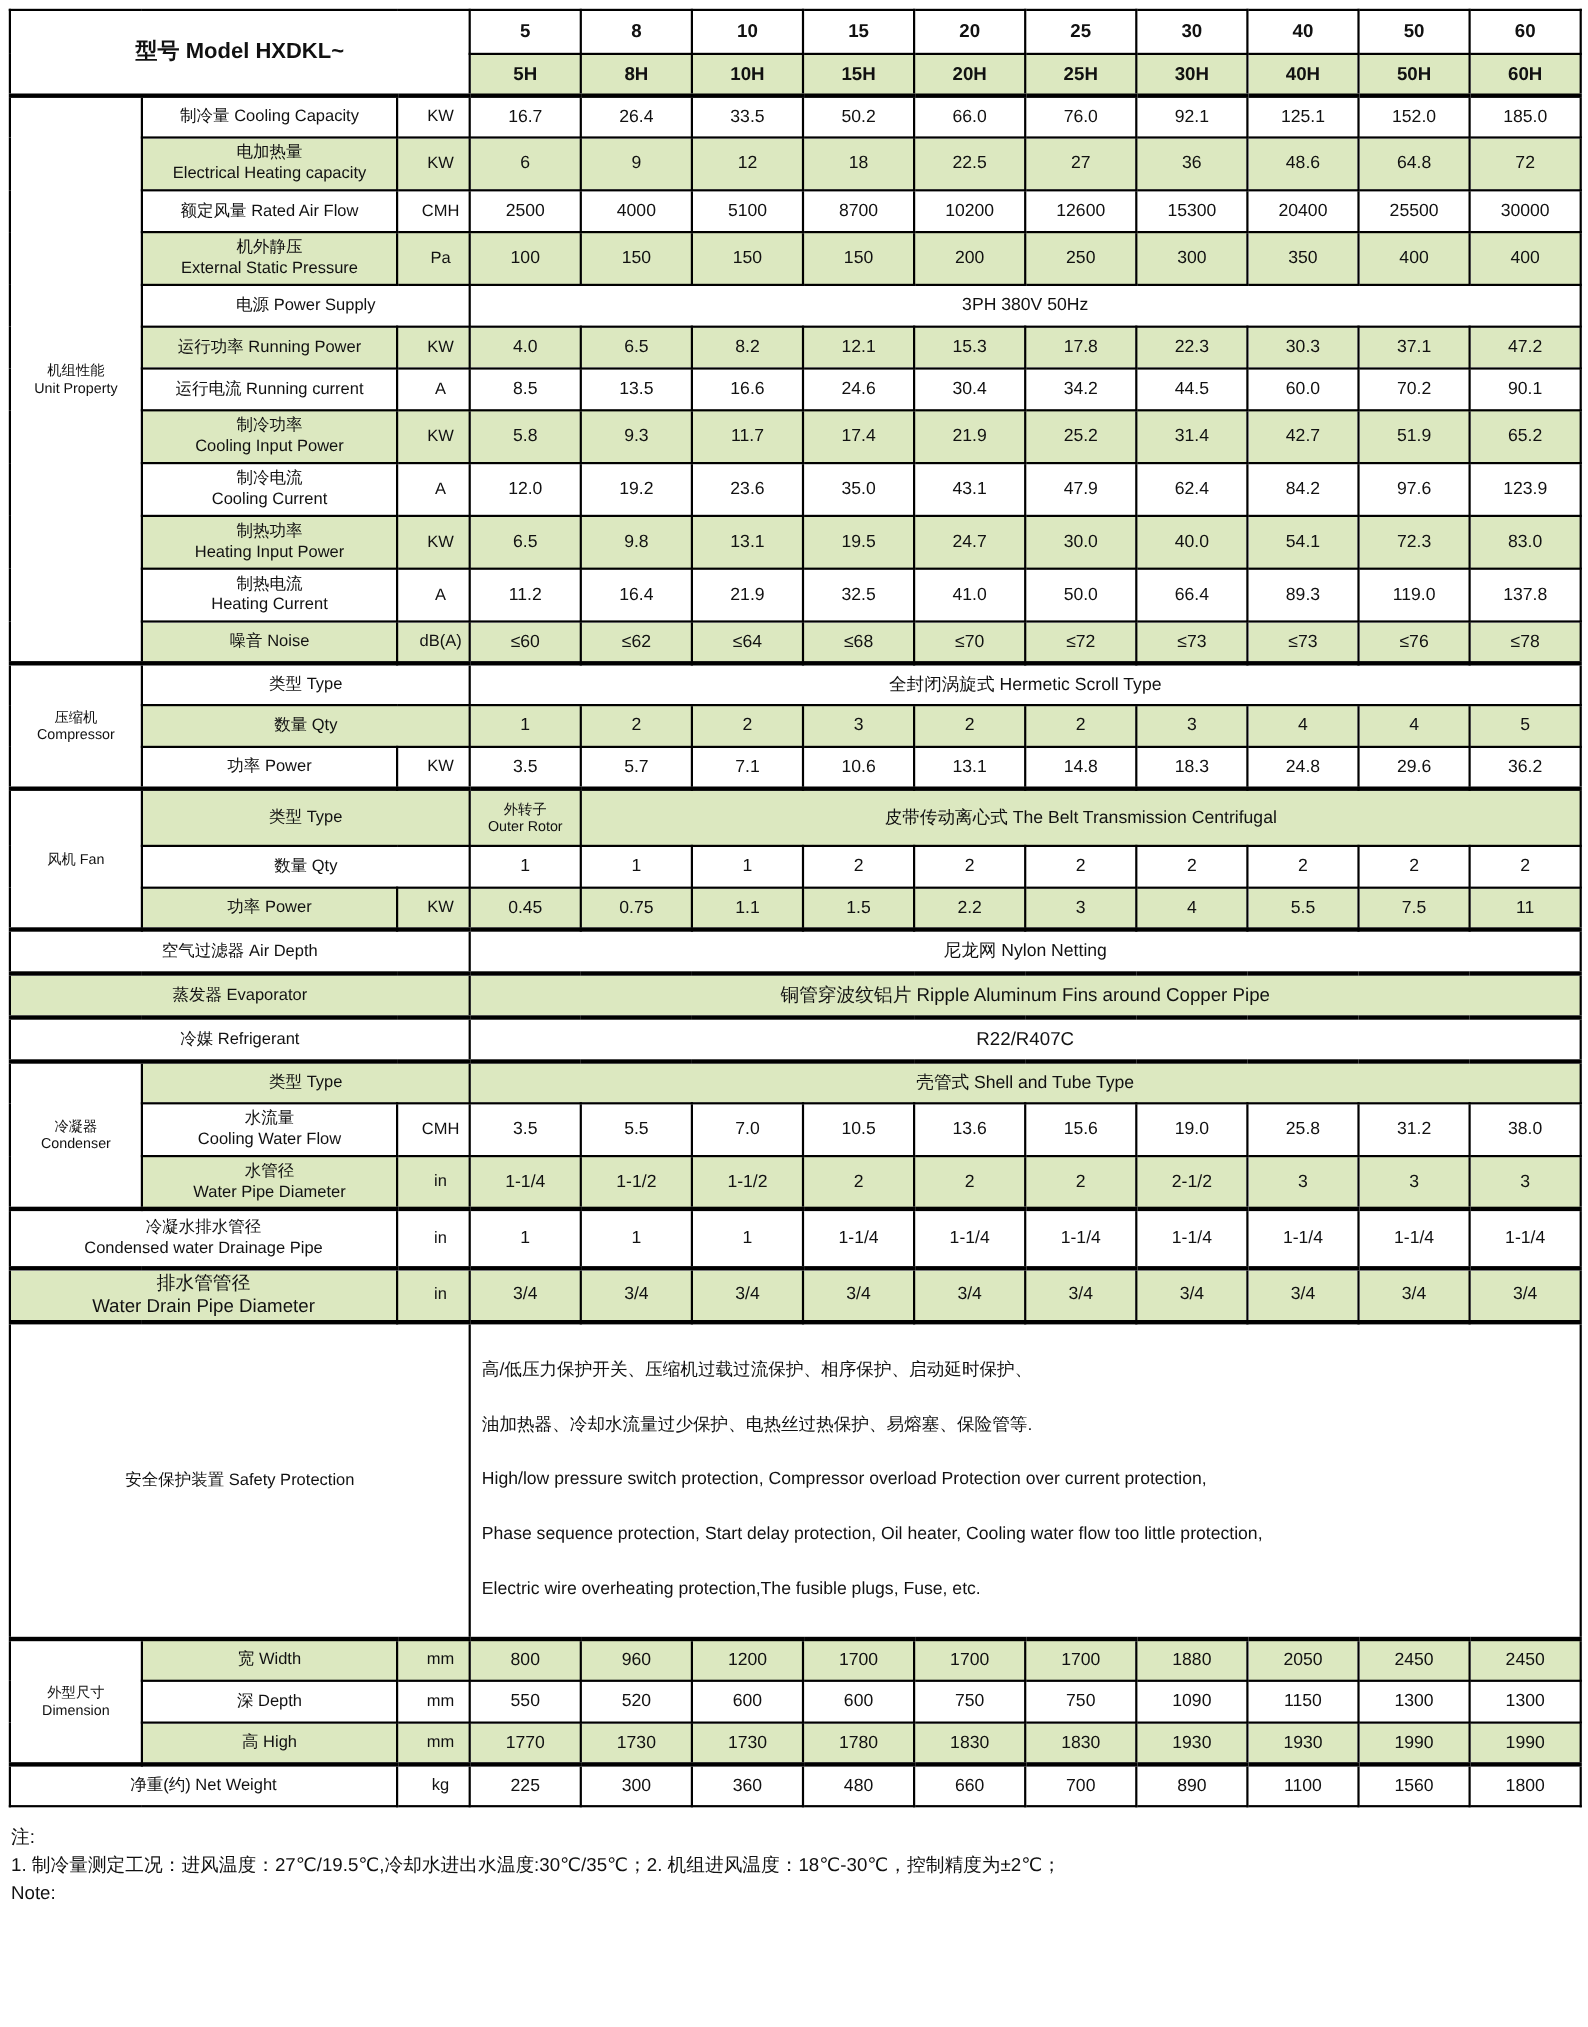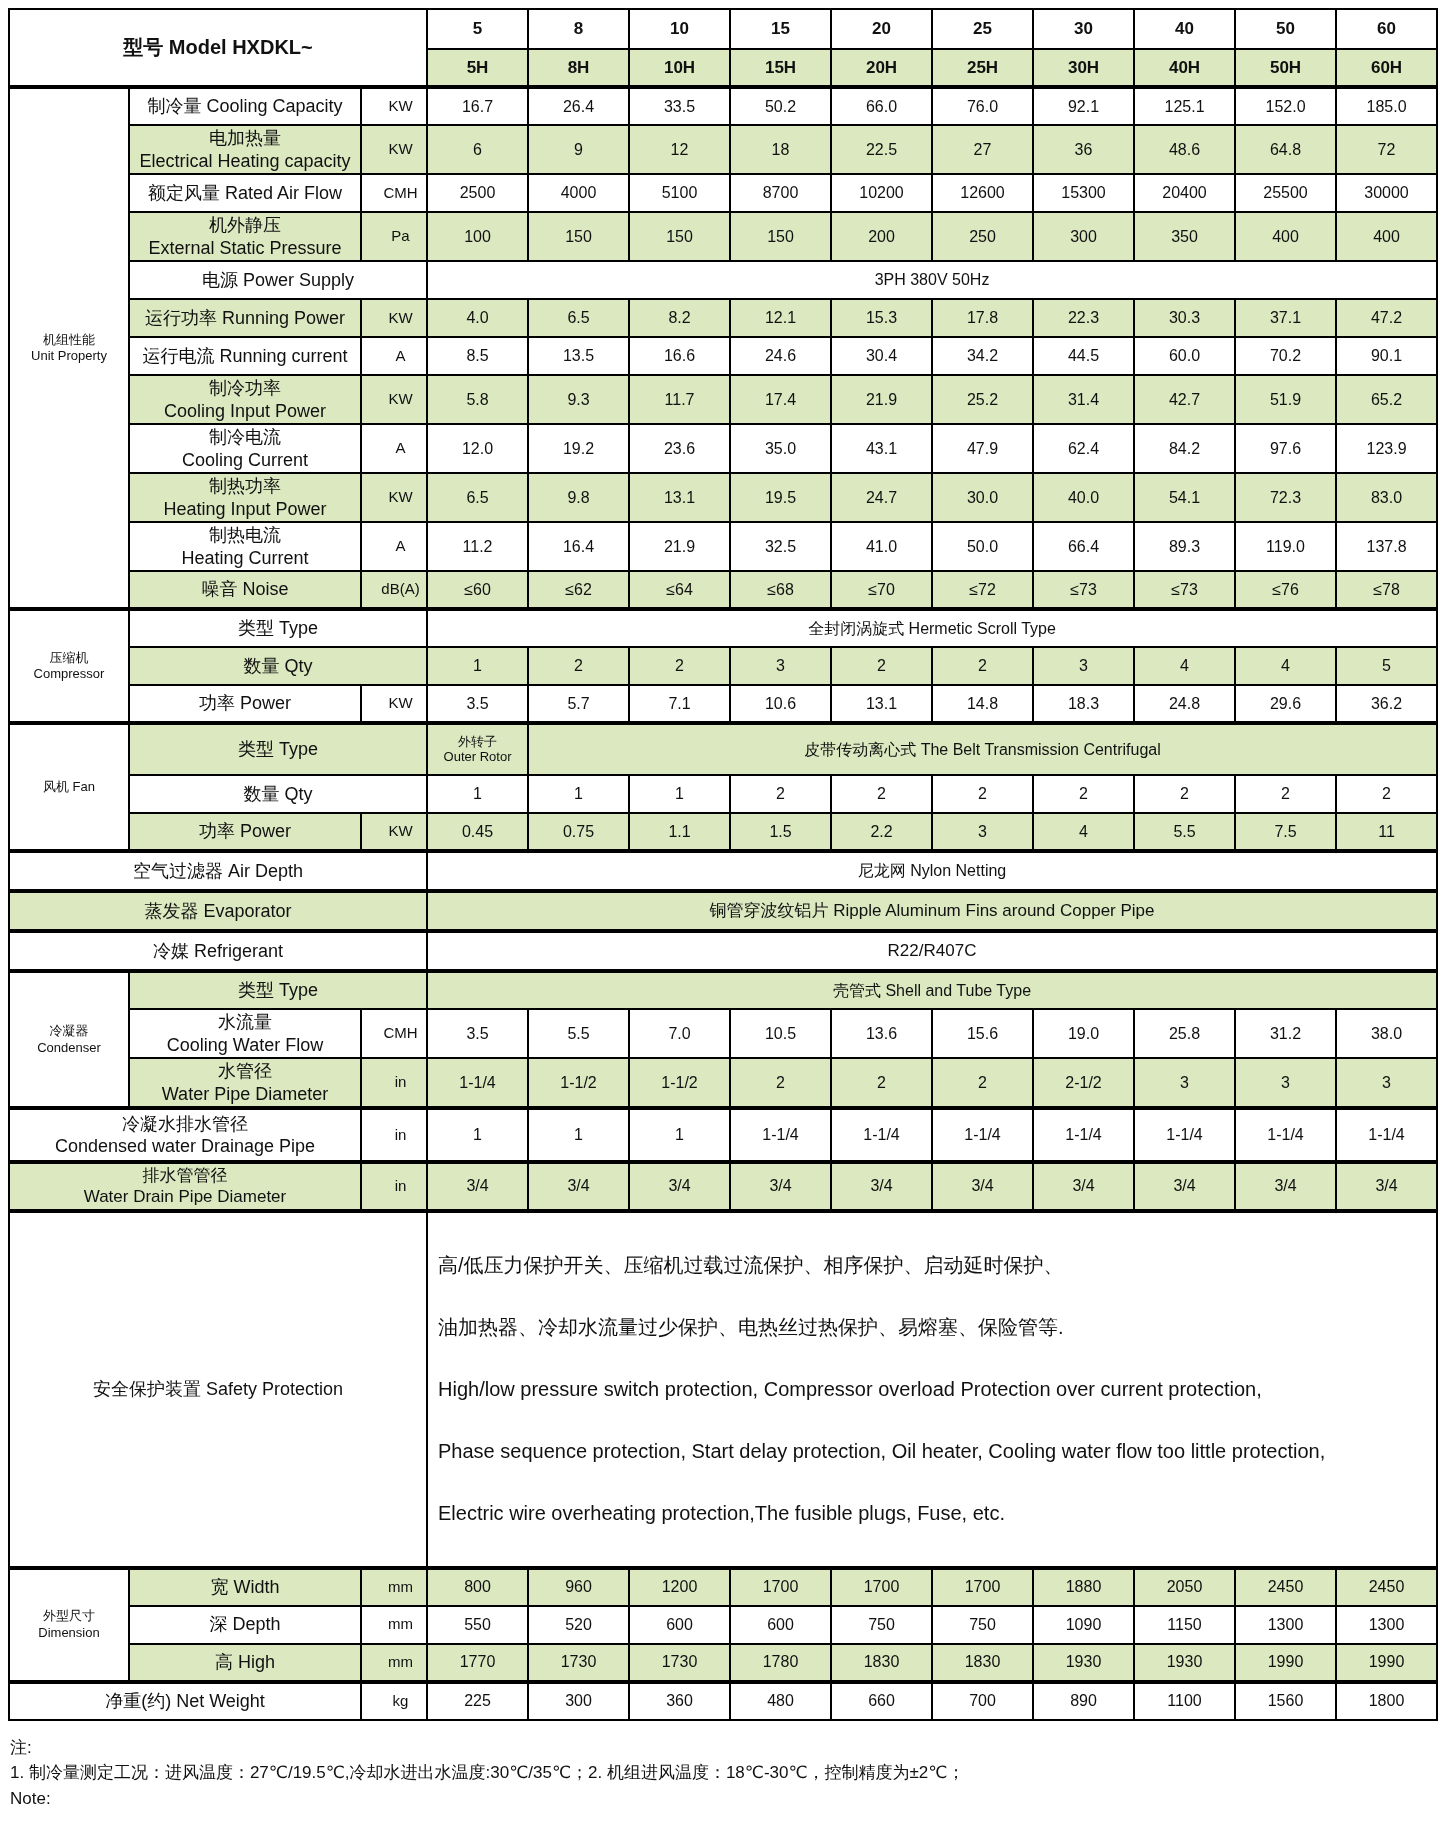--- a/index.html
+++ b/index.html
@@ -5,27 +5,27 @@
   html,body{margin:0;padding:0;background:#ffffff;}
   body{width:1444px;height:1843px;font-family:"Liberation Sans","DejaVu Sans",sans-serif;color:#111;}
   table{border-collapse:collapse;table-layout:fixed;width:1428px;margin:8px 0 0 8px;}
   td{border:2px solid #000;text-align:center;vertical-align:middle;font-size:16px;
      padding:1px 3px;white-space:pre-line;overflow:hidden;line-height:1.25;}
   .g{background:#dce8c0;}
   .w{background:#ffffff;}
   tr.tk td{border-top-width:4px;}
   td.model-label{font-size:20px;font-weight:bold;}
   td.hcell{font-weight:bold;font-size:17px;}
-  td.lbl{font-size:18px;}
+  td.lbl{font-size:15px;}
   td.unit{font-size:15px;padding-left:16px;}
   td.grp{font-size:13px;}
   td.val{font-size:16px;}
   td.small{font-size:13px;line-height:1.15;}
   td.bigspan{font-size:17px;}
-  td.safety{text-align:left;font-size:20px;line-height:1.55;padding:6px 10px;}
+  td.safety{text-align:left;font-size:16px;line-height:1.55;padding:6px 10px;}
   tr.hr1{height:40px;} tr.hr2{height:38px;}
   tr.std{height:38px;} tr.tall{height:48px;}
   tr.h52{height:52px;} tr.h54{height:54px;}
   tr.h40{height:40px;} tr.h140{height:140px;}
   .notes{margin:14px 0 0 10px;font-size:17px;line-height:1.5;color:#111;}
   .notes div{white-space:pre-wrap;}
 </style>
 </head>
 <body>
 

